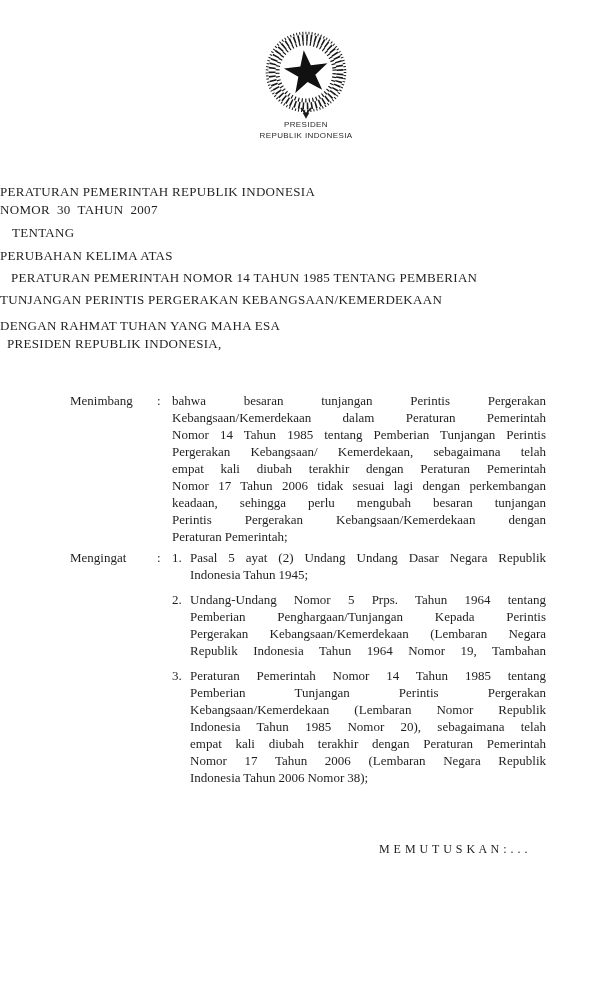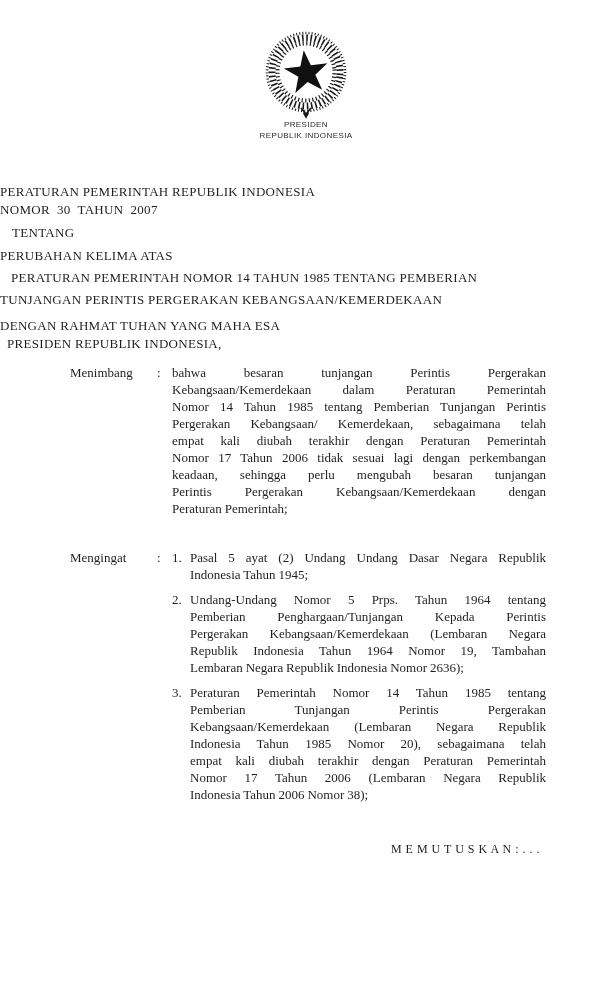--- a/index.html
+++ b/index.html
@@ -36,42 +36,42 @@
   .t1 { top: 183px; } .t2 { top: 201px; } .t3 { top: 224px; padding-left: 12px; }
   .t4 { top: 247px; } .t5 { top: 269px; margin-left: 11px; } .t6 { top: 291px; }
   .t7 { top: 317px; } .t8 { top: 335px; padding-left: 7px; }
 
   
   .sec {
     position: absolute; left: 70px; width: 476px;
     display: flex; align-items: flex-start;
     font-size: 13px; line-height: 17px;
   }
-  .sec-menimbang { top: 364px; }
+  .sec-menimbang { top: 392px; }
   .sec-mengingat { top: 549px; justify-content: space-between; }
   .sec .label { width: 87px; flex: none; }
   .sec .colon { width: 15px; flex: none; }
   .sec .body  { width: 374px; flex: none; }
 
   .jline {
     text-align: justify;
     text-align-last: justify;
     height: 17px; overflow: hidden;
     word-spacing: -0.3px;
   }
   .jline.end { text-align-last: left; }
 
   .item { display: flex; }
   .item + .item { margin-top: 8px; }
   .item .num { width: 18px; flex: none; }
   .item .ilines { width: 356px; flex: none; }
 
   
   .continuation {
-    position: absolute; top: 842px; right: 72px;
+    position: absolute; top: 842px; right: 84px;
     font-size: 12px; white-space: pre;
     letter-spacing: 0.5px;
   }
 </style>
 </head>
 <body>
 
 <div class="abs emblem">
   <svg width="96" height="90" viewBox="0 0 96 90" aria-hidden="true">
     <g fill="none" stroke="#1a1a1a">
@@ -127,30 +127,29 @@
       </div>
     </div>
 
     <div class="item">
       <div class="num">2.</div>
       <div class="ilines">
         <div class="jline">Undang-Undang Nomor 5 Prps. Tahun 1964 tentang</div>
         <div class="jline">Pemberian Penghargaan/Tunjangan Kepada Perintis</div>
         <div class="jline">Pergerakan Kebangsaan/Kemerdekaan (Lembaran Negara</div>
         <div class="jline">Republik Indonesia Tahun 1964 Nomor 19, Tambahan</div>
-        <div class="jline end">Lembaran Negara Republik Indonesia Nomor 2636);</div>
       </div>
     </div>
 
     <div class="item">
       <div class="num">3.</div>
       <div class="ilines">
         <div class="jline">Peraturan Pemerintah Nomor 14 Tahun 1985 tentang</div>
         <div class="jline">Pemberian Tunjangan Perintis Pergerakan</div>
-        <div class="jline">Kebangsaan/Kemerdekaan (Lembaran Negara Republik</div>
+        <div class="jline">Kebangsaan/Kemerdekaan (Lembaran Nomor Republik</div>
         <div class="jline">Indonesia Tahun 1985 Nomor 20), sebagaimana telah</div>
         <div class="jline">empat kali diubah terakhir dengan Peraturan Pemerintah</div>
         <div class="jline">Nomor 17 Tahun 2006 (Lembaran Negara Republik</div>
         <div class="jline end">Indonesia Tahun 2006 Nomor 38);</div>
       </div>
     </div>
 
   </div>
 </div>
 

